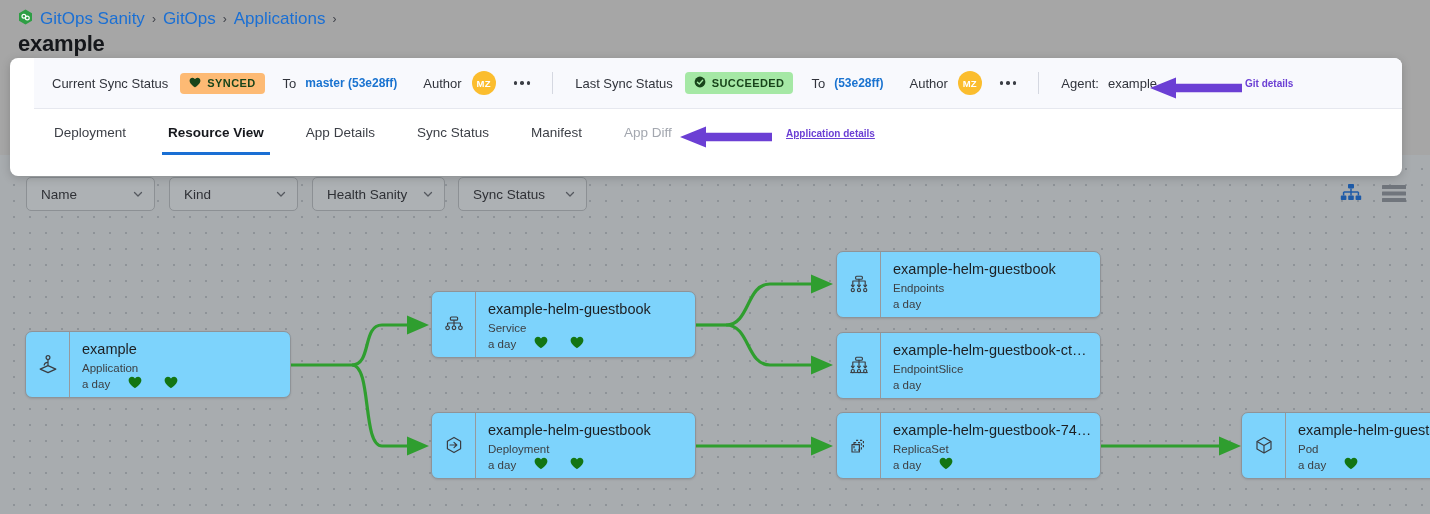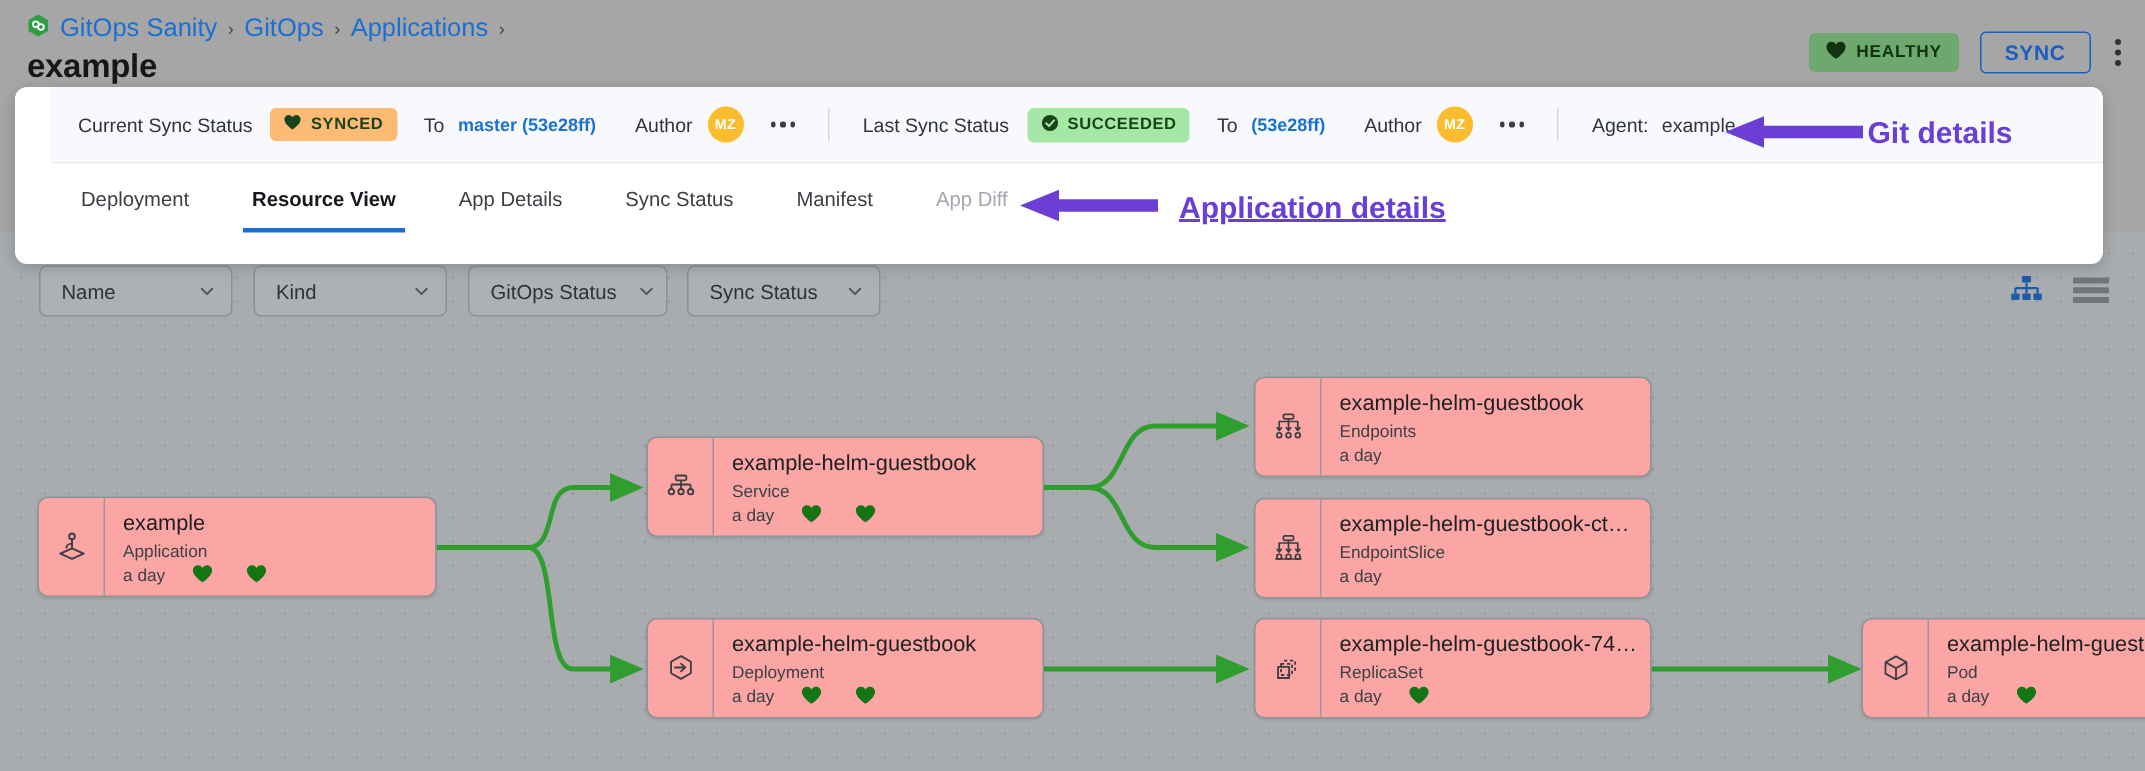--- a/index.html
+++ b/index.html
@@ -62,21 +62,21 @@
     right: 24px; top: 183px;
     display: flex;
     gap: 20px;
     align-items: center;
   }
   .view-toggles span { cursor: pointer; display: block; }
 
   
   .node {
     position: absolute;
-    background: #fca5a5;
+    background: #7dd3fc;
     border: 1px solid #8f9397;
     border-radius: 7px;
     height: 67px;
     display: flex;
     align-items: stretch;
     box-shadow: 0 1px 2px rgba(0,0,0,0.10);
     cursor: pointer;
     overflow: hidden;
   }
   .node-icon {
@@ -276,21 +276,21 @@
     padding: 5px 16px;
     cursor: pointer;
     font-family: "Liberation Sans", sans-serif;
   }
   .kebab { display: flex; flex-direction: column; gap: 3px; cursor: pointer; padding: 2px; }
   .kebab i { width: 4px; height: 4px; border-radius: 50%; background: #2d3037; display: block; }
 
   
   .annot-label {
     position: absolute;
-    font-size: 20px;
+    font-size: 10px;
     font-weight: bold;
     color: #6b3fd4;
     white-space: nowrap;
   }
   .annot-arrow { position: absolute; }
 </style>
 </head>
 <body>
 
 <div id="app">
@@ -335,21 +335,21 @@
     <div class="filter-select" style="left:169px; top:4px; width:129px;">
       <span class="fs-label">Kind</span>
       <span class="chev">
         <svg width="12" height="12" viewBox="0 0 12 12">
             <path d="M2.5,4.5 L6,8 L9.5,4.5" fill="none" stroke="#55595f" stroke-width="1.3" stroke-linecap="round" stroke-linejoin="round"></path>
           </svg>
       </span>
     </div>
 
     <div class="filter-select" style="left:312px; top:4px; width:133px;">
-      <span class="fs-label">GitOps Status</span>
+      <span class="fs-label">Health Sanity</span>
       <span class="chev">
         <svg width="12" height="12" viewBox="0 0 12 12">
             <path d="M2.5,4.5 L6,8 L9.5,4.5" fill="none" stroke="#55595f" stroke-width="1.3" stroke-linecap="round" stroke-linejoin="round"></path>
           </svg>
       </span>
     </div>
 
     <div class="filter-select" style="left:458px; top:4px; width:129px;">
       <span class="fs-label">Sync Status</span>
       <span class="chev">
@@ -541,36 +541,20 @@
     <span class="bc-link">GitOps Sanity</span>
     <span class="bc-sep">›</span>
     <span class="bc-link">GitOps</span>
     <span class="bc-sep">›</span>
     <span class="bc-link">Applications</span>
     <span class="bc-sep">›</span>
   </div>
 
   <div class="page-title">example</div>
 
-  <div class="hdr-right">
-    <span class="healthy-badge">
-      <span style="display:block;">
-        <svg width="14" height="13" viewBox="0 0 14 13">
-            <path d="M7,12.2 C7,12.2 0.6,8.2 0.6,4.3 C0.6,2.1 2.3,0.8 4,0.8 C5.4,0.8 6.5,1.7 7,2.6 C7.5,1.7 8.6,0.8 10,0.8 C11.7,0.8 13.4,2.1 13.4,4.3 C13.4,8.2 7,12.2 7,12.2 Z" fill="#123212"></path>
-          </svg>
-      </span>
-      <span>HEALTHY</span>
-    </span>
-    <button class="sync-btn">SYNC</button>
-    <span class="kebab">
-        <i></i>
-        <i></i>
-        <i></i>
-      </span>
-  </div>
 
   <div class="panel">
 
     <div class="sync-row">
       <span class="sr-label">Current Sync Status</span>
 
       <span class="badge synced" style="margin-left:12px;">
         <span style="display:block;">
           <svg width="12" height="11" viewBox="0 0 14 13">
               <path d="M7,12.2 C7,12.2 0.6,8.2 0.6,4.3 C0.6,2.1 2.3,0.8 4,0.8 C5.4,0.8 6.5,1.7 7,2.6 C7.5,1.7 8.6,0.8 10,0.8 C11.7,0.8 13.4,2.1 13.4,4.3 C13.4,8.2 7,12.2 7,12.2 Z" fill="#18441a"></path>

